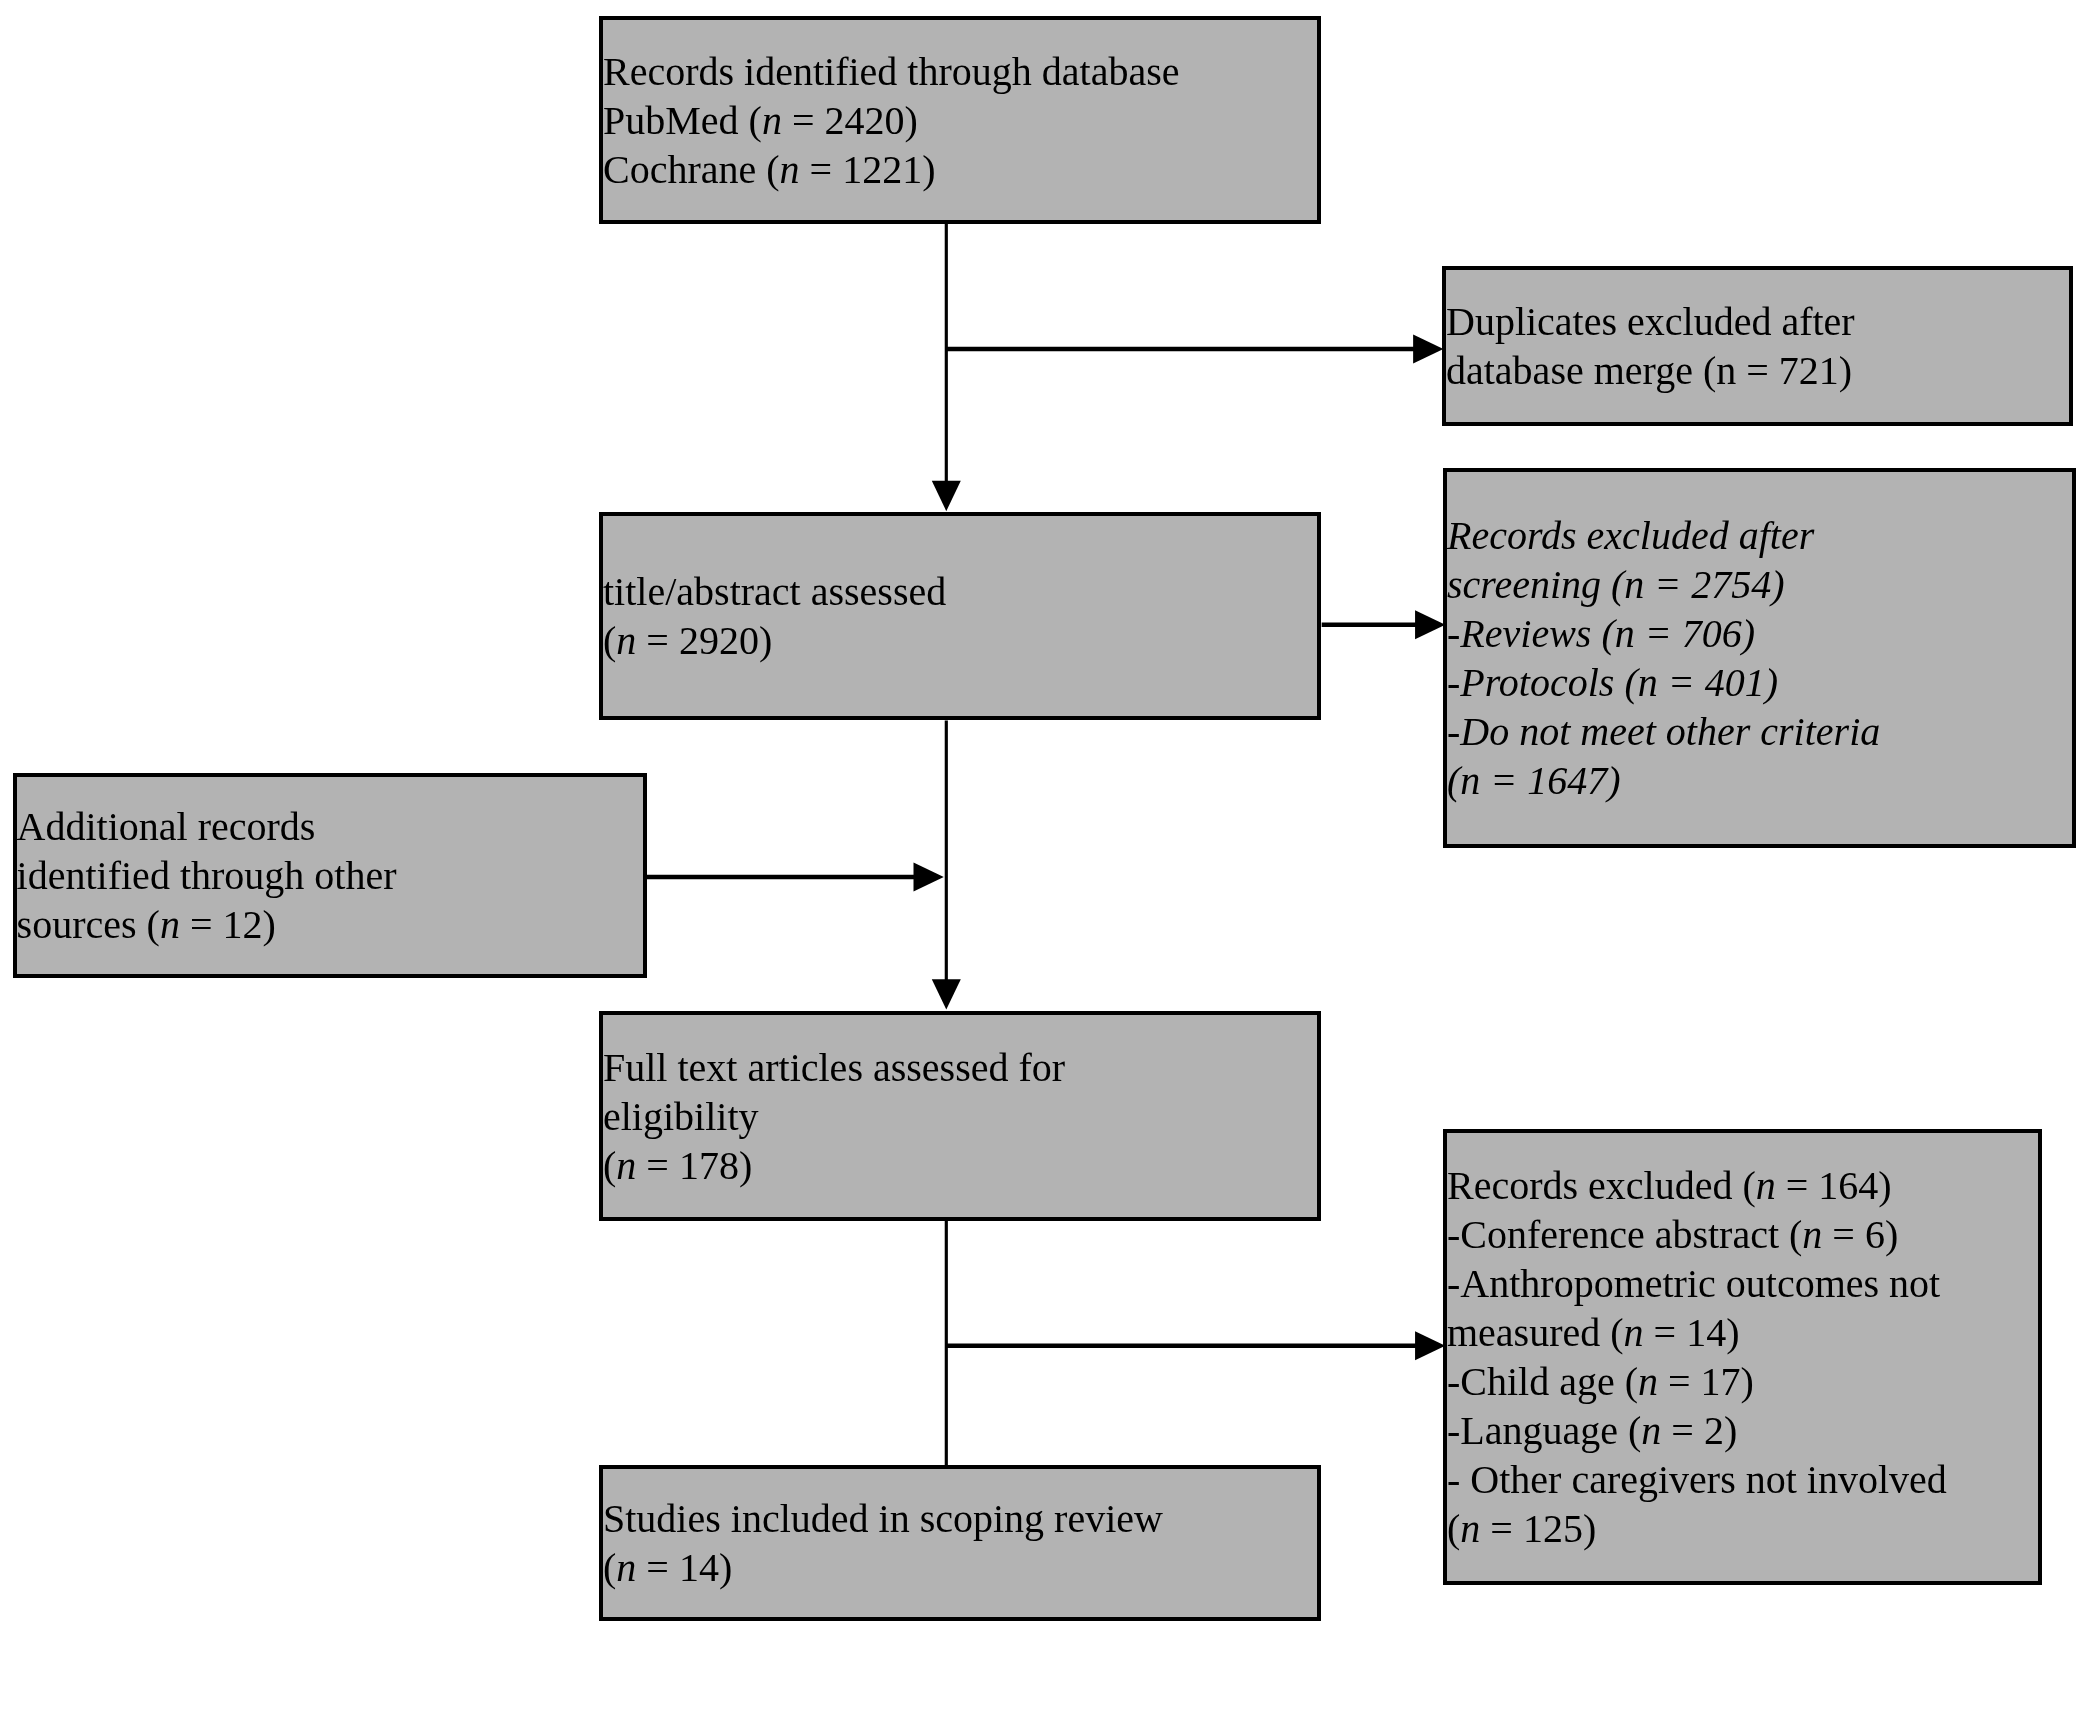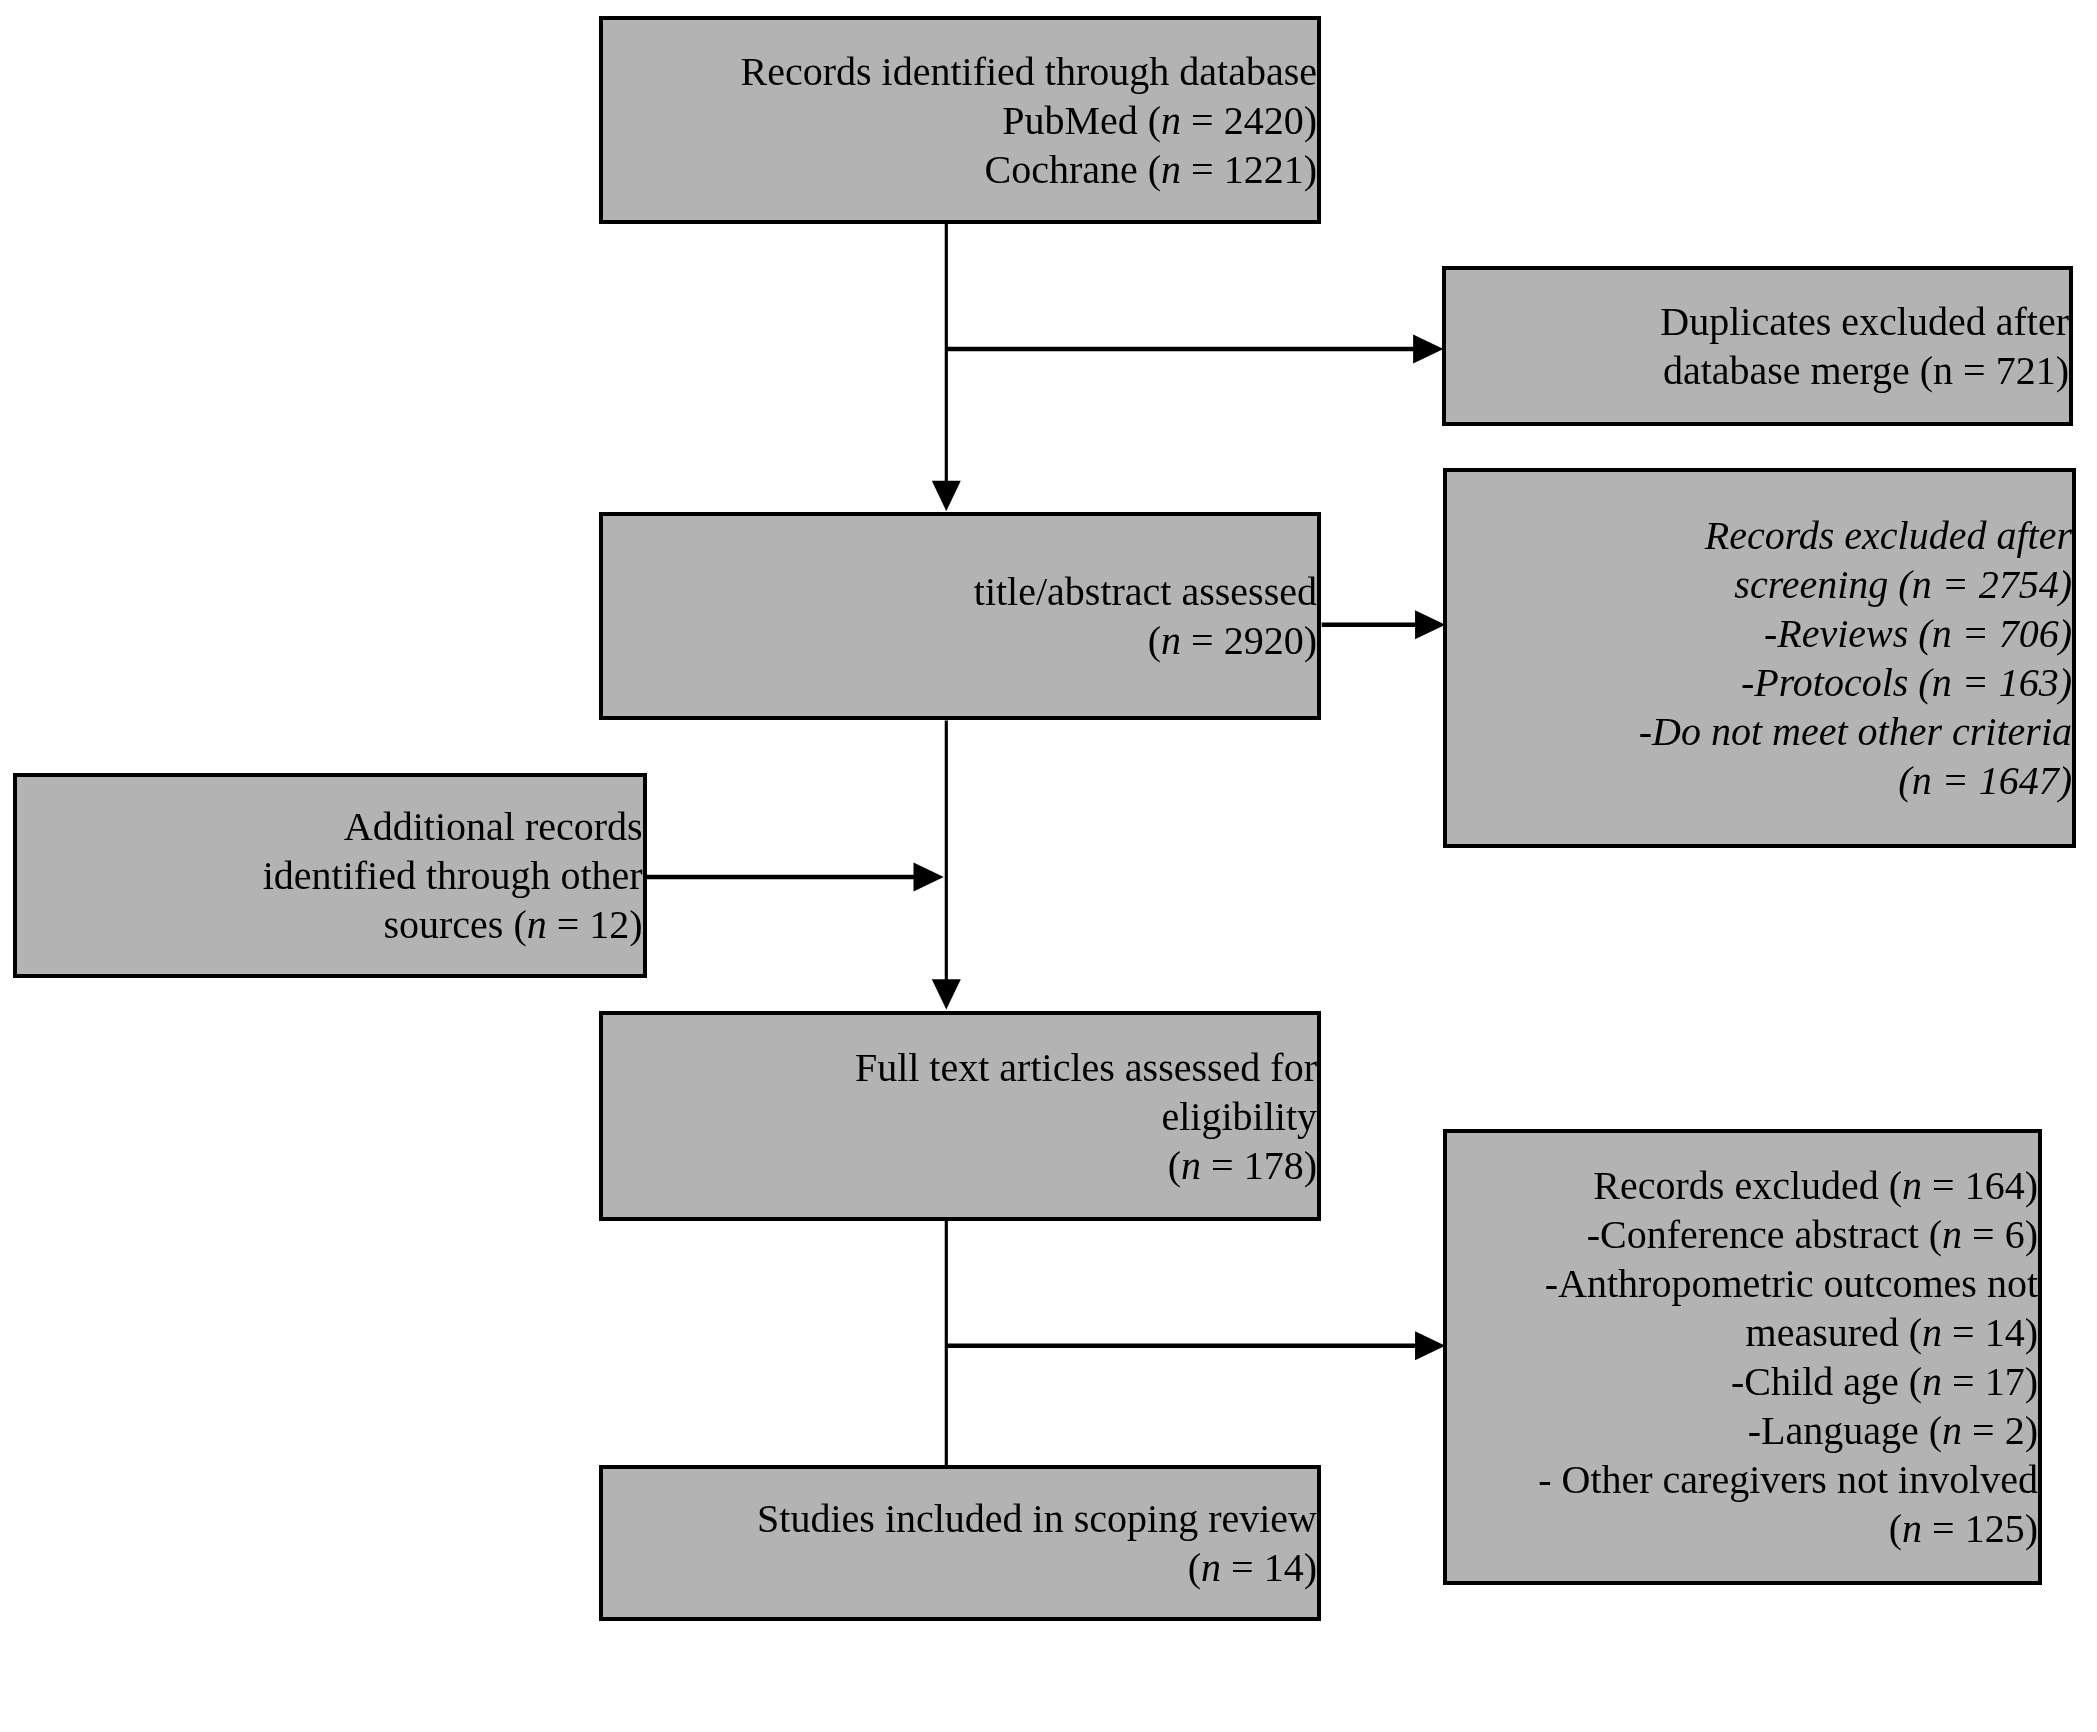--- a/index.html
+++ b/index.html
@@ -23,21 +23,21 @@
     left:0;top:0;width:2097px;height:1732px;
   }
   .box{
     position:absolute;
     box-sizing:border-box;
     background:var(--box-fill);
     border:4.4px solid var(--box-border);
     display:flex;
     flex-direction:column;
     justify-content:center;
-    align-items:flex-end;
+    align-items:flex-start;
     text-align:center;
     font-size:40px;
     line-height:49px;
     color:var(--text);
   }
   .box .line{white-space:nowrap;}
   .box .line i{font-style:italic;}
   
   #box-records-identified        {left:599px;  top:16px;   width:722px; height:208px;}
   #box-duplicates-excluded       {left:1442px; top:266px;  width:631px; height:160px;}
@@ -103,21 +103,21 @@
       <div class="line">database merge (n = 721)</div>
     </div>
   <div class="box" id="box-after-duplicate-removal">
       <div class="line">title/abstract assessed</div>
       <div class="line">(<i>n</i> = 2920)</div>
     </div>
   <div class="box" id="box-excluded-screening">
       <div class="line">Records excluded after</div>
       <div class="line">screening (n = 2754)</div>
       <div class="line">-Reviews (n = 706)</div>
-      <div class="line">-Protocols (n = 163)</div>
+      <div class="line">-Protocols (n = 401)</div>
       <div class="line">-Do not meet other criteria</div>
       <div class="line">(n = 1647)</div>
     </div>
   <div class="box" id="box-additional-records">
       <div class="line">Additional records</div>
       <div class="line">identified through other</div>
       <div class="line">sources (<i>n</i> = 12)</div>
     </div>
   <div class="box" id="box-fulltext-assessed">
       <div class="line">Full text articles assessed for</div>

